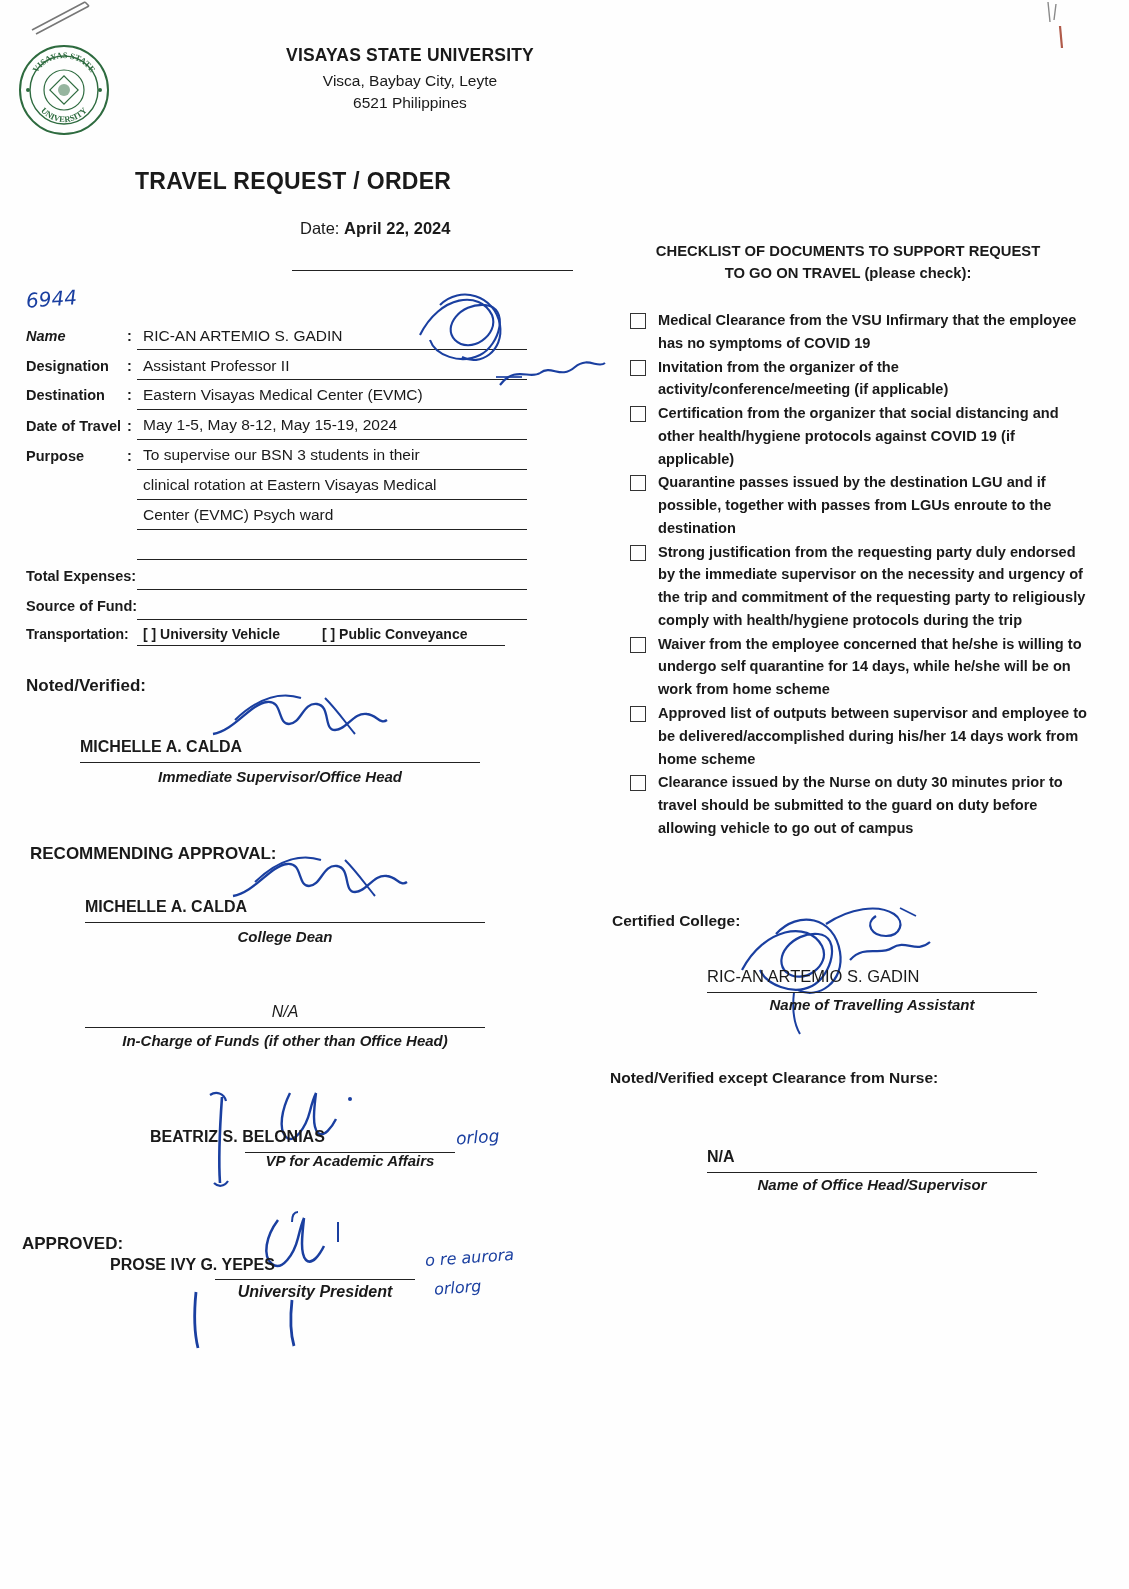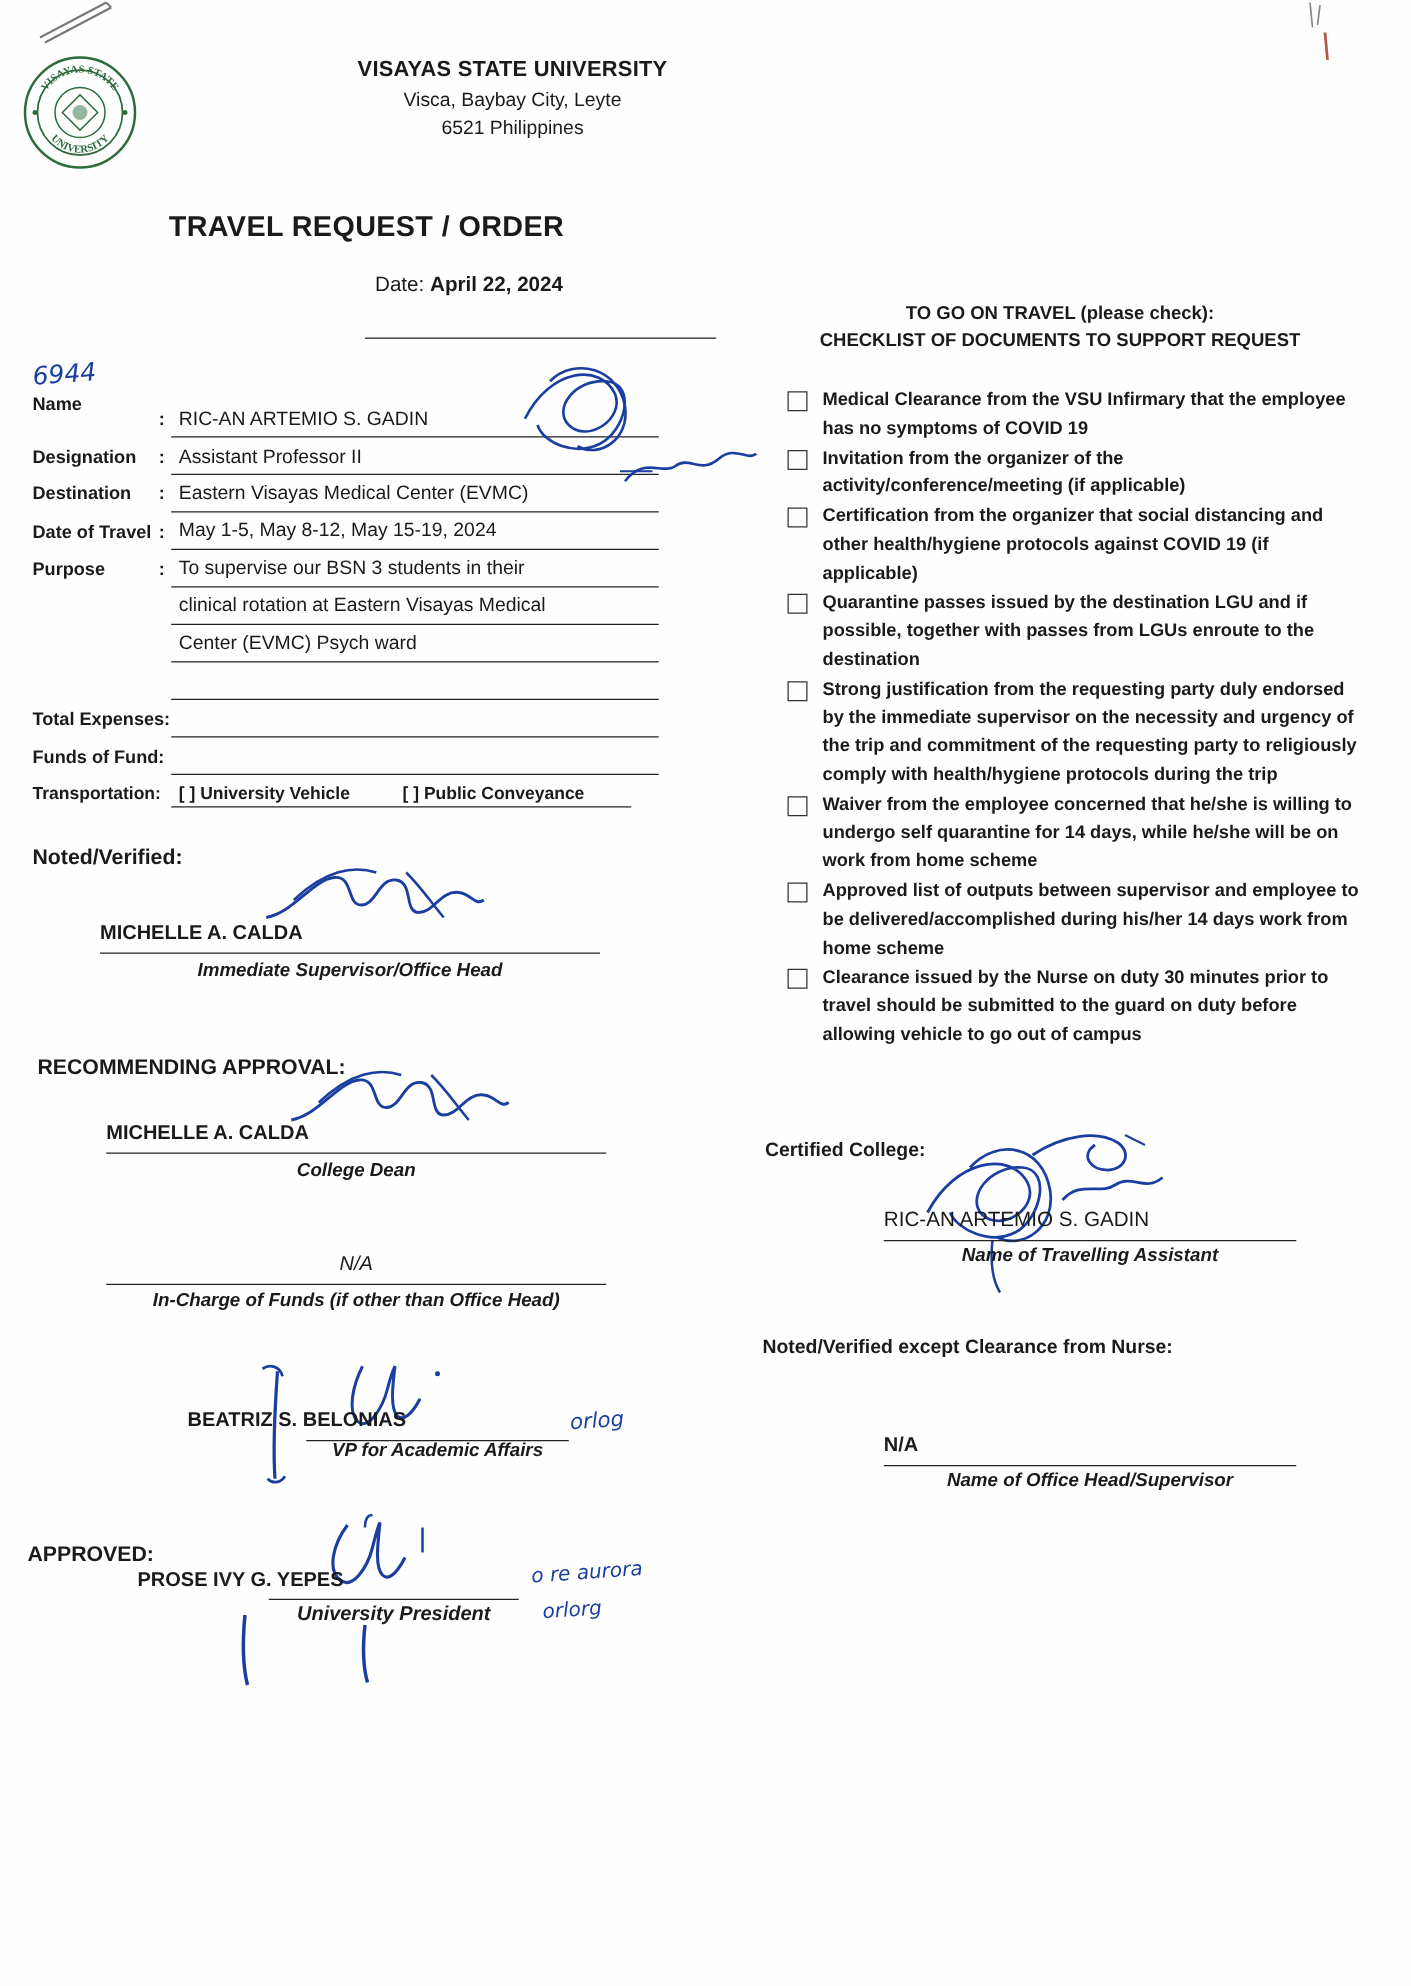--- a/index.html
+++ b/index.html
@@ -243,21 +243,21 @@
 
   <div class="date-line">
     <span class="lbl">Date:</span>
     <span class="val">April 22, 2024</span>
   </div>
 
   <div class="rule" style="left:292px; top:270px; width:281px;"></div>
 
   <div class="handwrite" style="left:26px; top:287px;">6944</div>
 
-  <div class="form-label" style="left:26px; top:316px;">Name</div>
+  <div class="form-label" style="left:26px; top:328px;font-style:italic;">Name</div>
   <div class="form-colon" style="left:127px; top:328px;">:</div>
   <div class="form-value" style="left:143px; top:327px;">RIC-AN ARTEMIO S. GADIN</div>
   <div class="rule" style="left:137px; top:349px; width:390px;"></div>
 
   <div class="form-label" style="left:26px; top:358px;">Designation</div>
   <div class="form-colon" style="left:127px; top:358px;">:</div>
   <div class="form-value" style="left:143px; top:357px;">Assistant Professor II</div>
   <div class="rule" style="left:137px; top:379px; width:390px;"></div>
 
   <div class="form-label" style="left:26px; top:387px;">Destination</div>
@@ -280,21 +280,21 @@
 
   <div class="form-value" style="left:143px; top:506px;">Center (EVMC) Psych ward</div>
   <div class="rule" style="left:137px; top:529px; width:390px;"></div>
 
   <div class="rule" style="left:137px; top:559px; width:390px;"></div>
 
   <div class="form-label" style="left:26px; top:568px;">Total Expenses:</div>
   <div class="form-value plain" style="left:150px; top:568px;"></div>
   <div class="rule" style="left:137px; top:589px; width:390px;"></div>
 
-  <div class="form-label" style="left:26px; top:598px;">Funds of Fund:</div>
+  <div class="form-label" style="left:26px; top:598px;">Source of Fund:</div>
   <div class="form-value plain" style="left:150px; top:598px;"></div>
   <div class="rule" style="left:137px; top:619px; width:390px;"></div>
 
   <div class="transport-line" style="left:26px; top:626px;">Transportation:</div>
   <div class="transport-line opt" style="left:143px; top:626px;">[  ]   University Vehicle</div>
   <div class="transport-line opt" style="left:322px; top:626px;">[  ]  Public Conveyance</div>
   <div class="rule" style="left:137px; top:645px; width:368px;"></div>
 
   <div class="scribble" style="left:400px; top:285px;">
     <svg width="220" height="120" viewBox="0 0 220 120">
@@ -360,22 +360,22 @@
       <path d="M112,108 C110,126 110,140 114,154" stroke="#1a3fa0" stroke-width="2.8" fill="none"></path>
     </svg>
   </div>
   <div class="rule" style="left:215px; top:1279px; width:200px;"></div>
   <div class="sig-name" style="left:110px; top:1256px; width:410px;">PROSE IVY G. YEPES</div>
   <div class="sig-role" style="left:110px; top:1283px; width:410px; font-size:16px;">University President</div>
   <div class="handwrite" style="left:425px; top:1248px; font-size:16px;">o re aurora</div>
   <div class="handwrite" style="left:434px; top:1278px; font-size:16px;">orlorg</div>
 
   <div class="checklist-title">
+    <div>CHECKLIST OF DOCUMENTS TO SUPPORT REQUEST</div>
     <div>TO GO ON TRAVEL (please check):</div>
-    <div>CHECKLIST OF DOCUMENTS TO SUPPORT REQUEST</div>
   </div>
 
   <div class="checklist">
     <div class="check-item">
       <span class="check-box"></span>
       <span class="check-text">Medical Clearance from the VSU Infirmary that the employee has no symptoms of COVID 19</span>
     </div>
     <div class="check-item">
       <span class="check-box"></span>
       <span class="check-text">Invitation from the organizer of the activity/conference/meeting (if applicable)</span>

